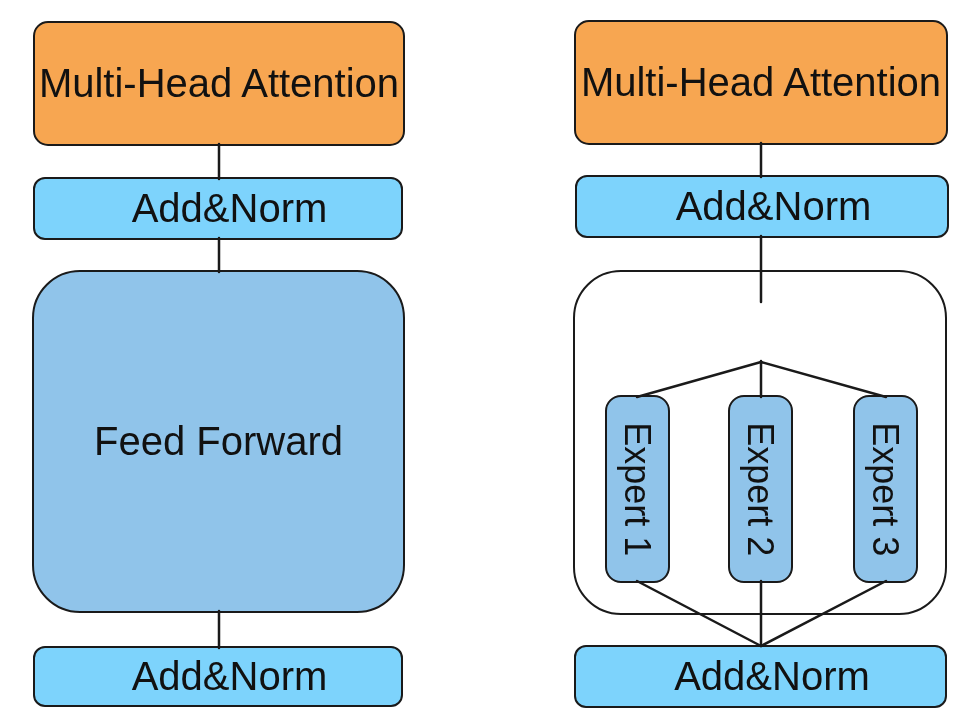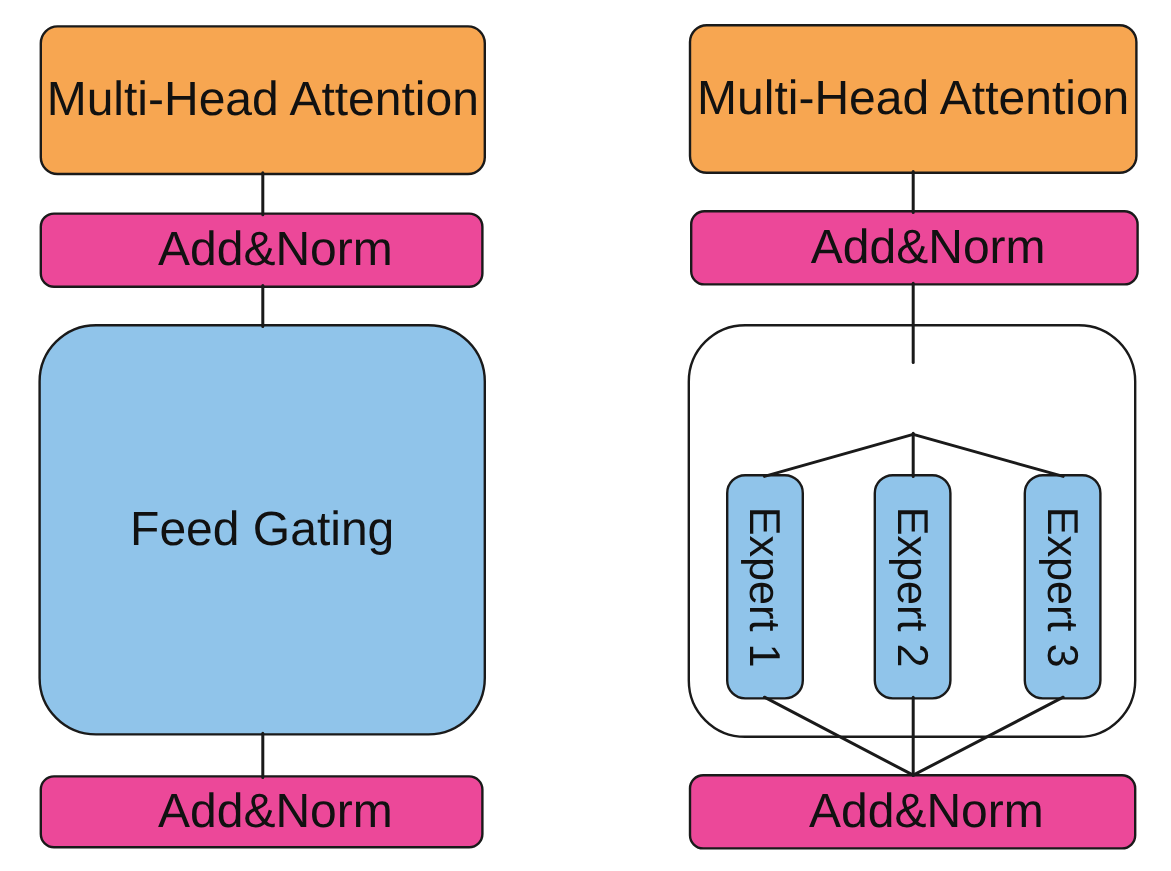--- a/index.html
+++ b/index.html
@@ -22,21 +22,21 @@
     display: flex;
     align-items: center;
     justify-content: center;
     text-align: center;
     color: #111111;
     font-size: 40px;
     line-height: 1.18;
     z-index: 2;
   }
   .attention { background: #F7A651; border-radius: 15px; }
-  .norm      { background: #ec4899; border-radius: 12px; padding-left: 23px; }
+  .norm      { background: #7dd3fc; border-radius: 12px; padding-left: 23px; }
   .ffn       { background: #90C4EA; border-radius: 48px; }
   .gating    { background: #FBF2CC; border-radius: 13px; }
   .container-box {
     position: absolute;
     box-sizing: border-box;
     border: 2.5px solid #1a1a1a;
     background: #ffffff;
     border-radius: 48px;
     z-index: 1;
   }
@@ -80,21 +80,21 @@
 </style>
 </head>
 <body>
 
 <div class="canvas">
 
   <div id="mha-left" class="box attention">Multi-Head Attention</div>
 
   <div id="an-left-1" class="box norm">Add&amp;Norm</div>
 
-  <div id="ffn-left" class="box ffn">Feed Gating</div>
+  <div id="ffn-left" class="box ffn">Feed Forward</div>
 
   <div id="an-left-2" class="box norm">Add&amp;Norm</div>
 
   <div id="mha-right" class="box attention">Multi-Head Attention</div>
 
   <div id="an-right-1" class="box norm">Add&amp;Norm</div>
 
   <div id="moe-container" class="container-box"></div>
 
 

